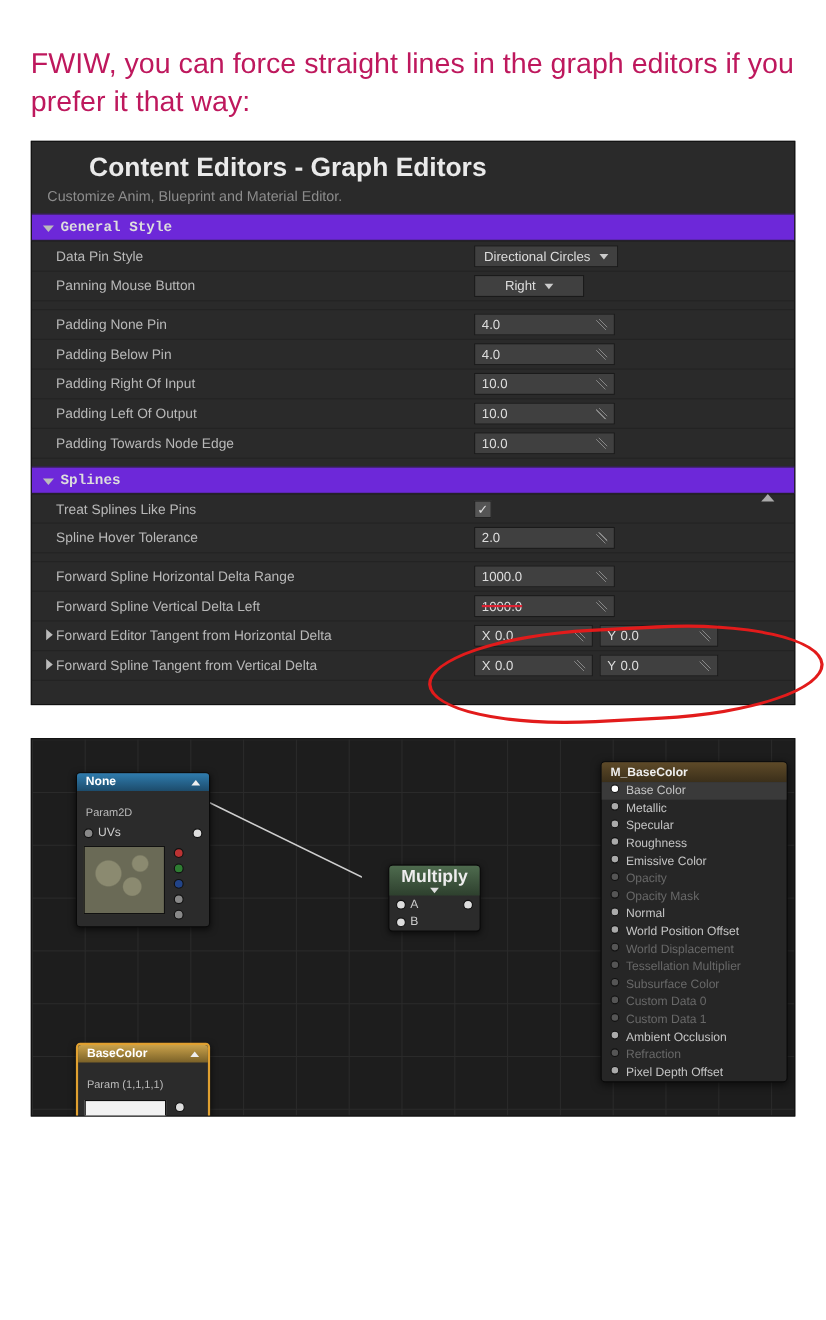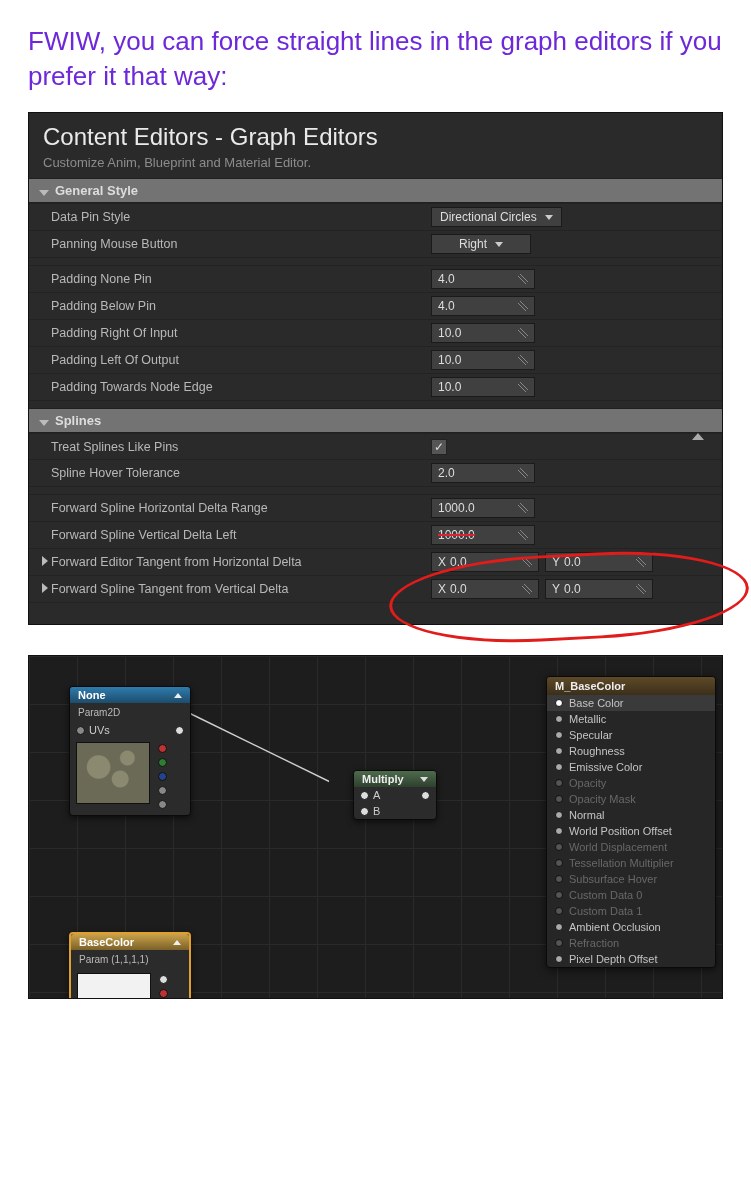--- a/index.html
+++ b/index.html
@@ -4,58 +4,60 @@
 <style>
   * { box-sizing: border-box; margin: 0; padding: 0; }
   body {
     font-family: -apple-system, BlinkMacSystemFont, "Segoe UI", Arial, sans-serif;
     background: #fff;
     width: 751px;
     font-size: 14px;
     color: #222;
   }
   .intro {
-    padding: 24px 28px 18px 28px;
+    padding: 40px 28px 18px 28px;
     font-size: 26px;
     line-height: 1.35;
-    color: #6d28d9;
+    color: #be185d;
     font-weight: 400;
   }
   
   .settings-panel-outer {
     padding: 0 28px 30px 28px;
   }
   .settings-panel {
     background: #2a2a2a;
     color: #c8c8c8;
     border: 1px solid #111;
     position: relative;
   }
   .panel-title {
     font-size: 24px;
     padding: 10px 14px 2px 14px;
     color: #eaeaea;
-    font-weight: 400;
+    font-weight: 700;
+    margin-left: 38px;
   }
   .panel-sub {
     font-size: 13px;
     padding: 2px 14px 8px 14px;
     color: #8c8c8c;
   }
   .section-header {
-    background: #737373;
+    background: #6d28d9;
     padding: 4px 10px;
     font-weight: 600;
     font-size: 13px;
     color: #ddd;
     border-top: 1px solid #202020;
     border-bottom: 1px solid #202020;
     display: flex;
     align-items: center;
     gap: 6px;
+    font-family: Liberation Mono, monospace;
   }
   .tri-down::before {
     content: "";
     display: inline-block;
     border-left: 5px solid transparent;
     border-right: 5px solid transparent;
     border-top: 6px solid #bbb;
     transform: translateY(1px);
   }
   .tri-right::before {
@@ -101,21 +103,21 @@
     border-left: 4px solid transparent;
     border-right: 4px solid transparent;
     border-top: 5px solid #ccc;
   }
   .spinner {
     background: #404040;
     border: 1px solid #1a1a1a;
     color: #ddd;
     font-size: 12px;
     padding: 0 6px;
-    width: 104px;
+    width: 128px;
     height: 20px;
     display: flex;
     align-items: center;
     justify-content: space-between;
   }
   .spinner-short { width: 108px; }
   .spinner .sp-grip {
     width: 10px;
     height: 10px;
     background:
@@ -196,21 +198,21 @@
   .node-header {
     padding: 2px 8px;
     border-radius: 3px 3px 0 0;
     font-weight: 600;
     display: flex;
     justify-content: space-between;
     align-items: center;
   }
   .node-sub {
     font-size: 10px;
-    padding: 4px 8px 4px;
+    padding: 15px 8px 4px;
     color: #bbb;
   }
   .pin-row {
     display:flex; align-items:center; gap:4px;
     padding: 2px 6px;
     font-size: 11px;
     color:#ccc;
   }
   .pin {
     width:9px; height:9px; border-radius:50%;
@@ -239,38 +241,38 @@
     border:1px solid #0a0a0a;
     border-radius:4px;
     box-shadow:0 2px 8px rgba(0,0,0,.6);
     font-size:11px;
   }
   .out-header{
     background:linear-gradient(#5e4a28,#3b2f1a);
     color:#eee; padding:3px 8px; border-radius:3px 3px 0 0; font-weight:600;
   }
   .out-row{
-    display:flex; align-items:center; gap:6px;
+    display:flex; gap:6px;
     padding:2px 8px; color:#c4c4c4;
   }
   .out-row.dim{ color:#686868; }
   .out-row .pin{ width:8px;height:8px; background:#aaa; }
   .out-row.dim .pin{ background:#555; }
   .out-row.selected{ background:#3a3a3a; }
   .out-row.selected .pin{ background:#fff; }
   
   .wires{ position:absolute; inset:0; pointer-events:none; }
   .wires line{ stroke:#cfcfcf; stroke-width:1.4; }
   
   #node-tex { left:40px; top:30px; width:122px; }
   #node-tex .node-header{ background:linear-gradient(#2f7cae,#1d4c6c); color:#fff; }
   #node-color { left:40px; top:276px; width:122px; border:2px solid #e0a030; }
   #node-color .node-header{ background:linear-gradient(#caa24a,#7a6128); color:#fff; }
   #node-mul { left:324px; top:114px; width:84px; }
-  #node-mul .node-header{ background:linear-gradient(#4e6b4e,#2e402e); color:#eee; font-size:11px; }
+  #node-mul .node-header{ background:linear-gradient(#4e6b4e,#2e402e); color:#eee; font-size:16px;flex-direction:column; }
   .collapsearrow{
     border-top:5px solid #ddd;
     border-left:4px solid transparent;
     border-right:4px solid transparent;
   }
 </style>
 </head>
 <body>
 
 <div class="intro">FWIW, you can force straight lines in the graph editors if you prefer it that way:</div>
@@ -540,21 +542,21 @@
           <div class="out-row dim">
             <span class="pin"></span>
             <span>World Displacement</span>
           </div>
           <div class="out-row dim">
             <span class="pin"></span>
             <span>Tessellation Multiplier</span>
           </div>
           <div class="out-row dim">
             <span class="pin"></span>
-            <span>Subsurface Hover</span>
+            <span>Subsurface Color</span>
           </div>
           <div class="out-row dim">
             <span class="pin"></span>
             <span>Custom Data 0</span>
           </div>
           <div class="out-row dim">
             <span class="pin"></span>
             <span>Custom Data 1</span>
           </div>
           <div class="out-row">

